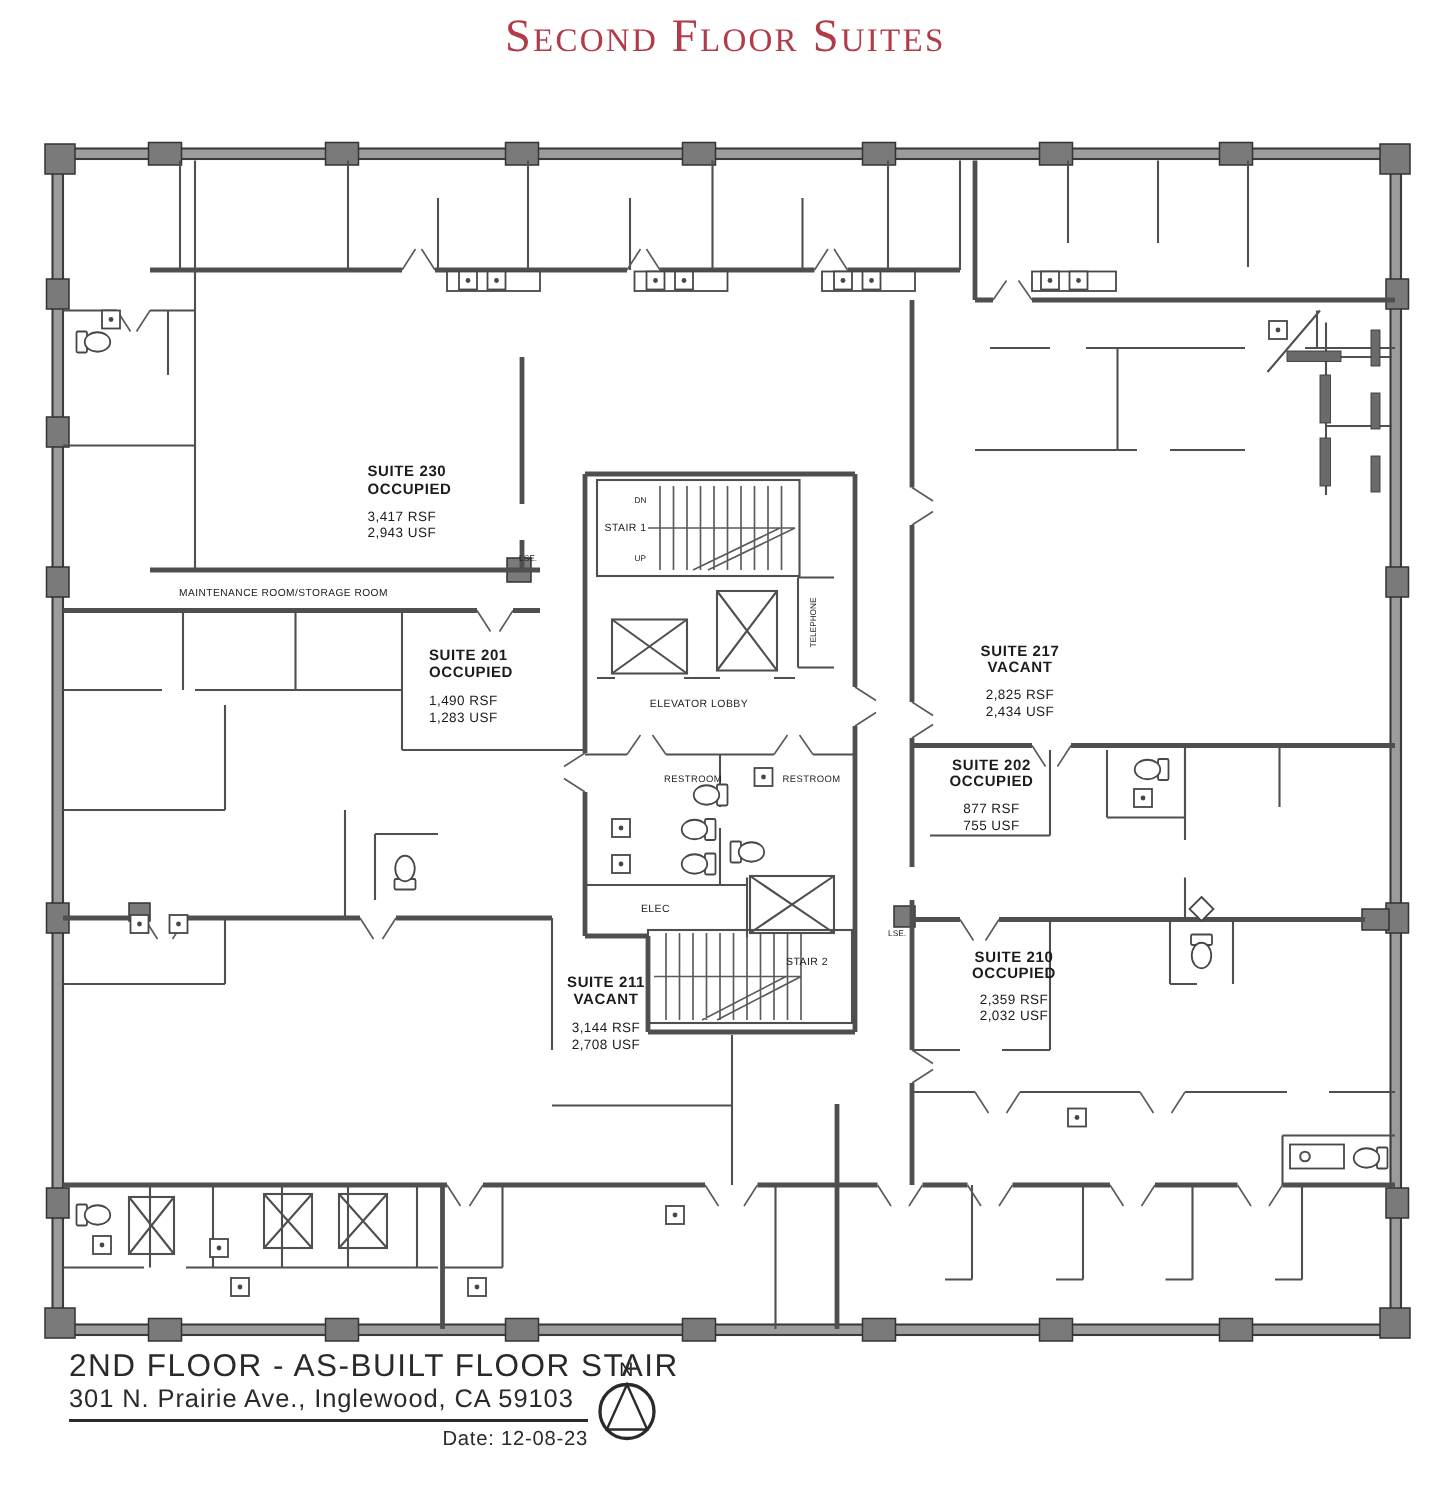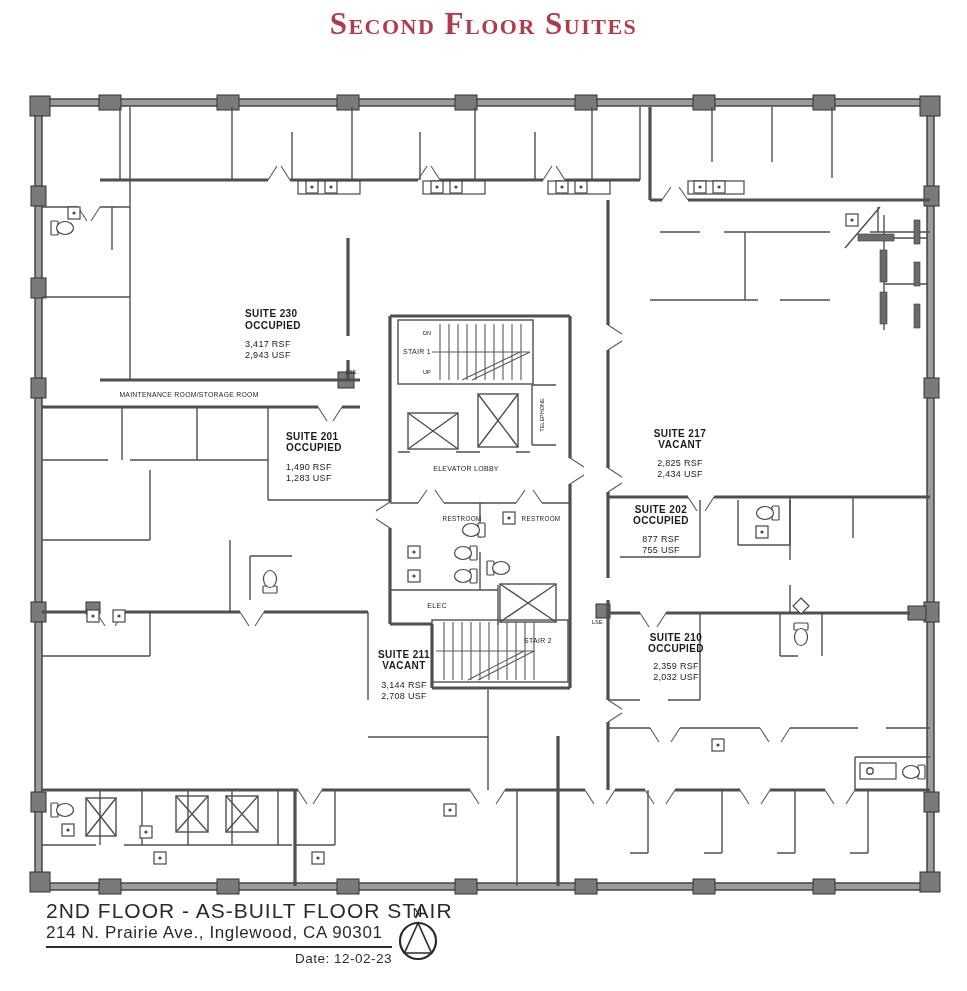--- a/index.html
+++ b/index.html
@@ -1,20 +1,20 @@
 <!DOCTYPE html>
 <html><head>
 <meta charset="utf-8">
 <style>
   html,body{margin:0;padding:0;background:#ffffff;}
   body{width:967px;height:991px;position:relative;font-family:"Liberation Sans",sans-serif;overflow:hidden;}
   .page-title{
     position:absolute;top:6px;left:0;right:0;text-align:center;
     font-family:"Liberation Serif",serif;font-variant:small-caps;
-    font-size:31px;font-weight:700;letter-spacing:1.5px;color:#b23b49;
+    font-size:31px;font-weight:400;letter-spacing:1.5px;color:#b23b49;
   }
   svg.plan{position:absolute;left:0;top:0;}
   svg text{font-family:"Liberation Sans",sans-serif;fill:#1b1b1b;}
   .w2{stroke:#4f4f4f;stroke-width:3.2;fill:none;stroke-linecap:butt;}
   .w1{stroke:#4f4f4f;stroke-width:1.4;fill:none;}
   .wm{stroke:#5a5a5a;stroke-width:1.1;fill:none;}
   .outband{stroke:#9c9c9c;stroke-width:7;fill:none;}
   .outedge{stroke:#3b3b3b;stroke-width:1.4;fill:none;}
   .col{fill:#7a7a7a;stroke:#333;stroke-width:1;}
   .fix{fill:#ffffff;stroke:#474747;stroke-width:1.2;}
@@ -249,15 +249,15 @@
 
   <g>
     <text x="418" y="917" text-anchor="middle" style="font-size:13px;letter-spacing:1px">N</text>
     <circle cx="418" cy="941" r="18" fill="none" stroke="#2a2a2a" stroke-width="2.2"></circle>
     <path d="M418,923 L404.5,953 L431.5,953 Z" fill="none" stroke="#2a2a2a" stroke-width="1.6"></path>
   </g>
 </svg>
 
 <div class="footer">
   <div class="l1">2ND FLOOR - AS-BUILT FLOOR STAIR</div>
-  <div class="l2">214 N. Prairie Ave., Inglewood, CA 90301</div>
-  <div class="dt">Date: 12-02-23</div>
+  <div class="l2">301 N. Prairie Ave., Inglewood, CA 59103</div>
+  <div class="dt">Date: 12-08-23</div>
 </div>
 
 </body></html>

